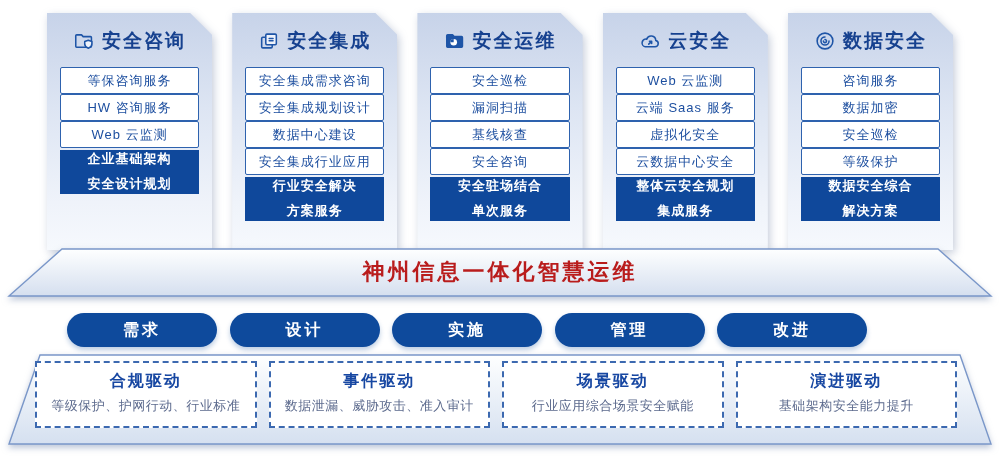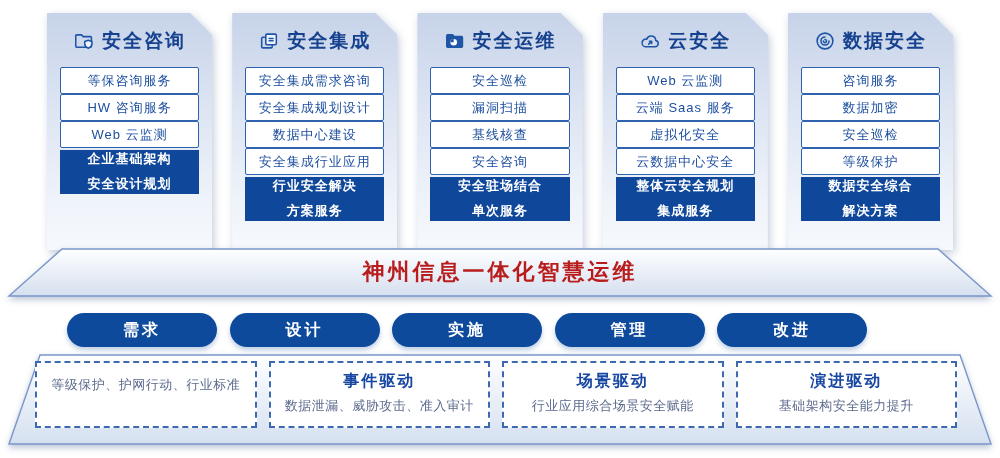--- a/index.html
+++ b/index.html
@@ -225,20 +225,21 @@
           <stop offset="0" stop-color="#feffff"></stop>
           <stop offset="1" stop-color="#d5e0f0"></stop>
         </linearGradient>
       </defs>
       <polygon points="32,1 952,1 983,90 1,90" fill="url(#gPanel)" stroke="#7a97c9" stroke-width="1.4"></polygon>
     </svg>
   </div>
 
   <div class="drivers">
     <div class="driver">
+      <div class="driver-title">合规驱动</div>
       <div class="driver-desc">等级保护、护网行动、行业标准</div>
     </div>
     <div class="driver">
       <div class="driver-title">事件驱动</div>
       <div class="driver-desc">数据泄漏、威胁攻击、准入审计</div>
     </div>
     <div class="driver">
       <div class="driver-title">场景驱动</div>
       <div class="driver-desc">行业应用综合场景安全赋能</div>
     </div>

